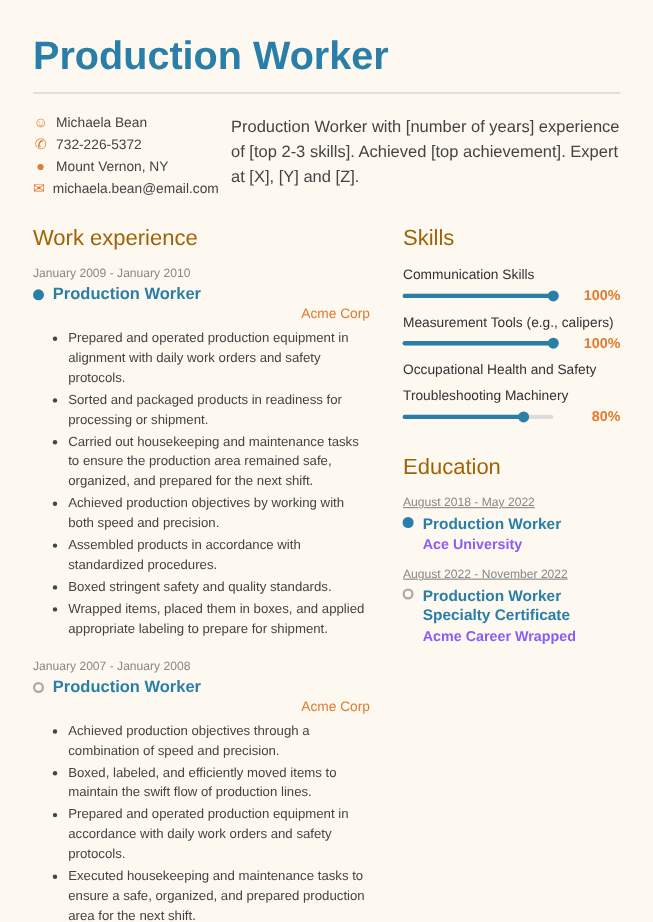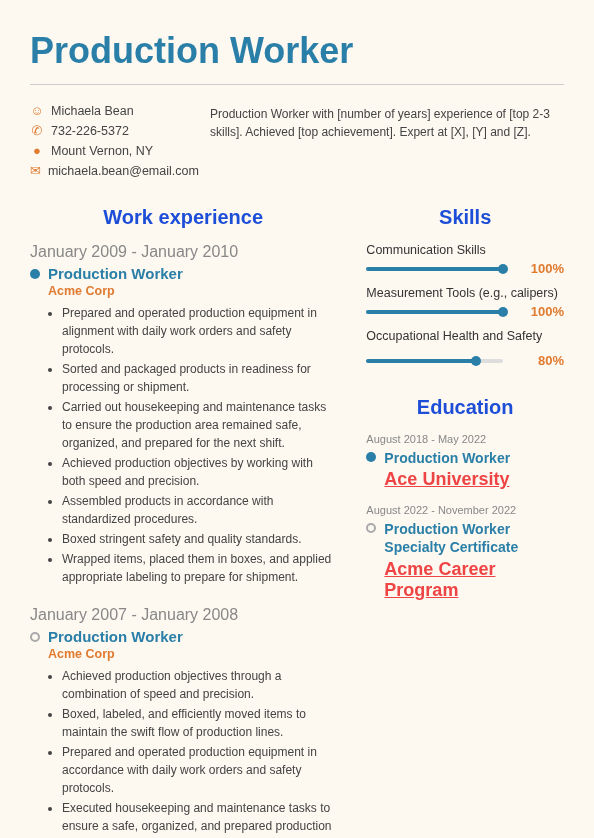--- a/index.html
+++ b/index.html
@@ -41,47 +41,46 @@
       font-size: 12.5px;
       color: #444;
     }
     .contact-icon {
       color: #e07b30;
       font-size: 13px;
       width: 14px;
       text-align: center;
     }
     .summary-text {
-      font-size: 12px;
+      font-size: 15px;
       color: #444;
       line-height: 1.5;
       padding-top: 2px;
     }
     .main-content {
       display: flex;
       gap: 30px;
     }
     .left-col {
       flex: 1.55;
     }
     .right-col {
       flex: 1;
     }
     .section-title {
       font-size: 20px;
-      font-weight: bold;
-      color: #1d4ed8;
+      font-weight: normal;
+      color: #a16207;
       margin-bottom: 14px;
-      text-align: center;
     }
     .job-entry {
       margin-bottom: 20px;
     }
     .job-date {
-      font-size: 16px;
+      font-size: 11px;
       color: #888;
       margin-bottom: 4px;
     }
     .job-title-row {
       display: flex;
       align-items: center;
       gap: 8px;
       margin-bottom: 2px;
     }
     .bullet-dot {
@@ -99,24 +98,25 @@
       background: transparent;
       flex-shrink: 0;
     }
     .job-title {
       color: #2a7fa8;
       font-size: 15px;
       font-weight: bold;
     }
     .company-name {
       color: #e07b30;
-      font-weight: bold;
+      font-weight: normal;
       font-size: 12.5px;
       margin-left: 18px;
       margin-bottom: 6px;
+      text-align: right;
     }
     .job-bullets {
       margin-left: 18px;
       padding-left: 14px;
     }
     .job-bullets li {
       font-size: 12px;
       color: #444;
       line-height: 1.5;
       margin-bottom: 2px;
@@ -169,39 +169,39 @@
       text-align: right;
     }
     .edu-section {}
     .edu-entry {
       margin-bottom: 14px;
     }
     .edu-date {
       font-size: 11px;
       color: #888;
       margin-bottom: 4px;
+      text-decoration: underline;
     }
     .edu-title-row {
       display: flex;
       align-items: flex-start;
       gap: 8px;
       margin-bottom: 2px;
     }
     .edu-title {
       color: #2a7fa8;
       font-size: 14px;
       font-weight: bold;
       line-height: 1.3;
     }
     .edu-school {
-      color: #ef4444;
-      font-weight: bold;
-      font-size: 18px;
+      color: #8b5cf6;
+      font-weight: bold;
+      font-size: 13px;
       margin-left: 18px;
-      text-decoration: underline;
     }
   </style>
 </head>
 <body>
 
 <h1 class="page-title">Production Worker</h1>
 <hr class="divider">
 
 <div class="contact-section">
   <div class="contact-info">
@@ -283,20 +283,21 @@
               <div class="skill-bar-bg">
                 <div class="skill-bar-fill" style="width: 100%;"></div>
               </div>
               <span class="skill-percent">100%</span>
             </div>
           </div>
           <div class="skill-row">
             <div class="skill-label">Occupational Health and Safety</div>
           </div>
           <div class="skill-row">
+            <div class="skill-label">Troubleshooting Machinery</div>
             <div class="skill-bar-row">
               <div class="skill-bar-bg">
                 <div class="skill-bar-fill" style="width: 80%;"></div>
               </div>
               <span class="skill-percent">80%</span>
             </div>
           </div>
         </div>
     </div>
 
@@ -310,18 +311,18 @@
               <span class="edu-title">Production Worker</span>
             </div>
             <div class="edu-school">Ace University</div>
           </div>
           <div class="edu-entry">
             <div class="edu-date">August 2022 - November 2022</div>
             <div class="edu-title-row">
               <div class="bullet-dot-outline" style="margin-top: 3px;"></div>
               <span class="edu-title">Production Worker Specialty Certificate</span>
             </div>
-            <div class="edu-school">Acme Career Program</div>
+            <div class="edu-school">Acme Career Wrapped</div>
           </div>
         </div>
     </div>
   </div>
 </div>
 
 </body></html>

